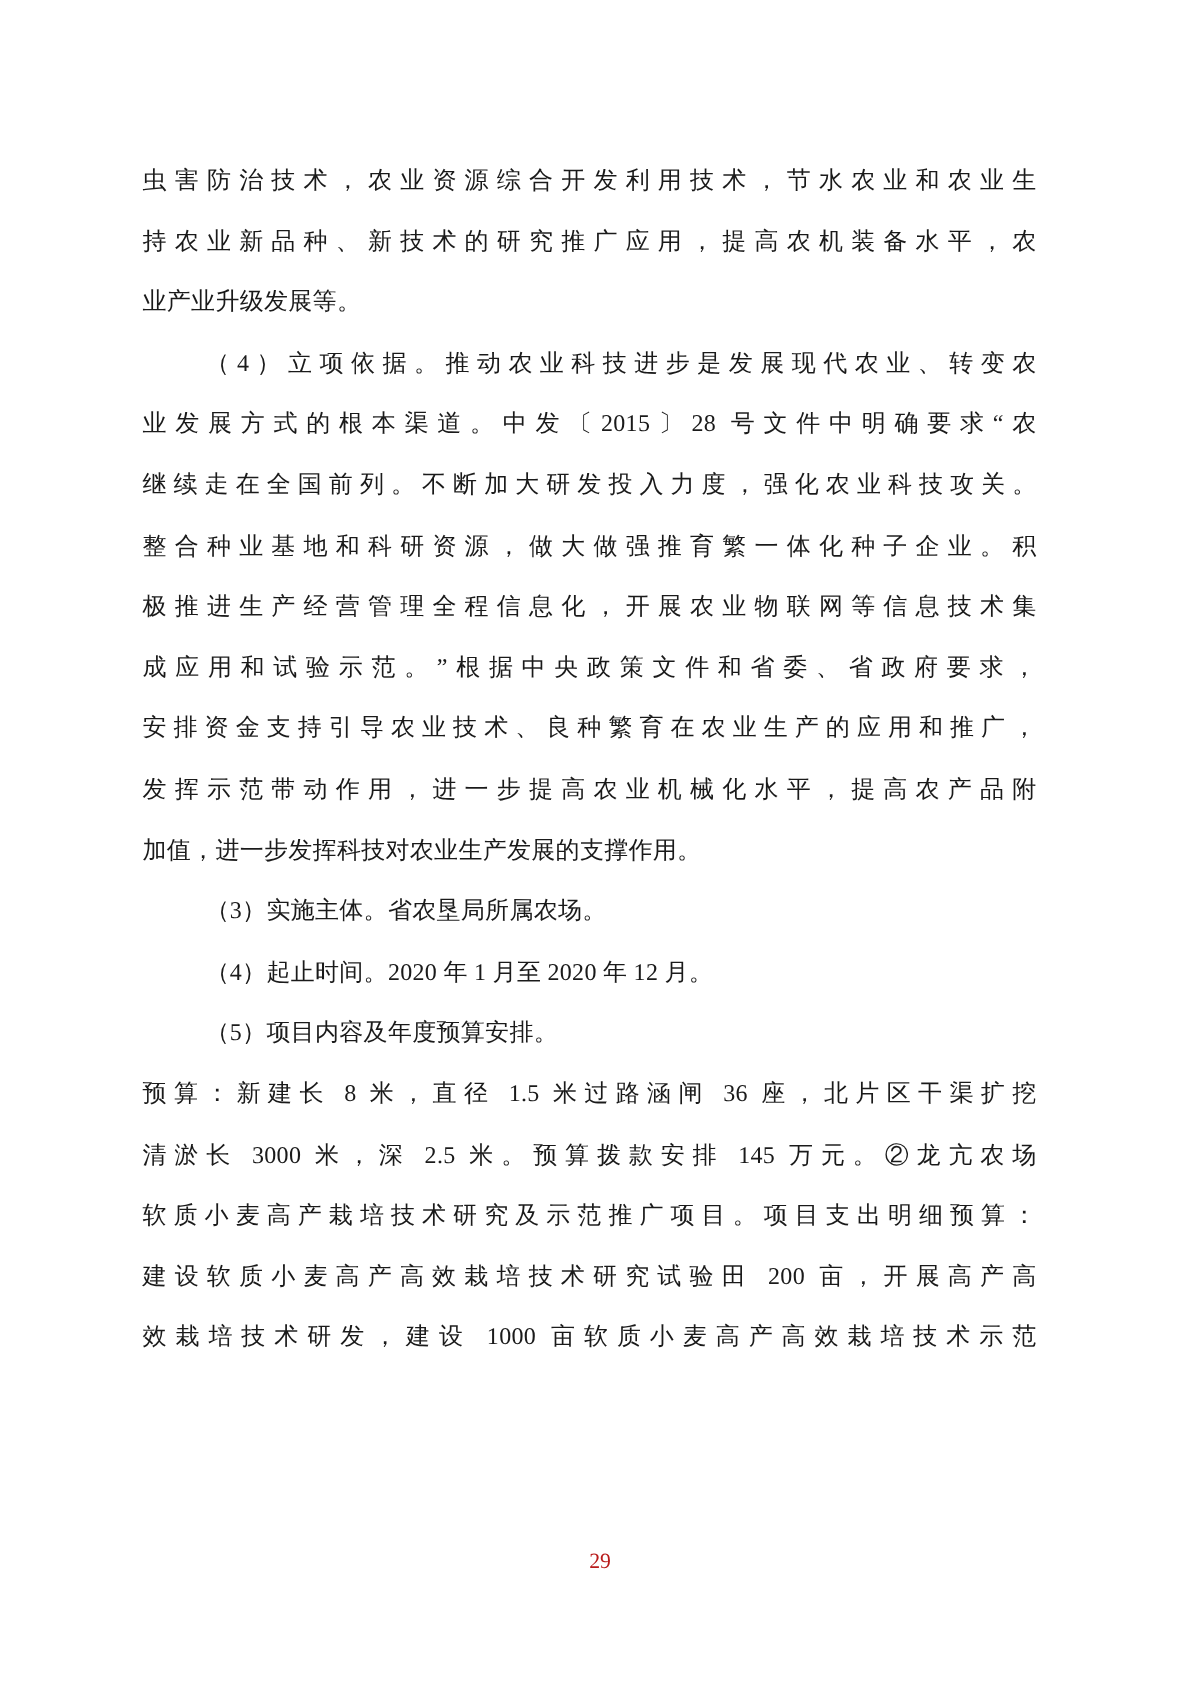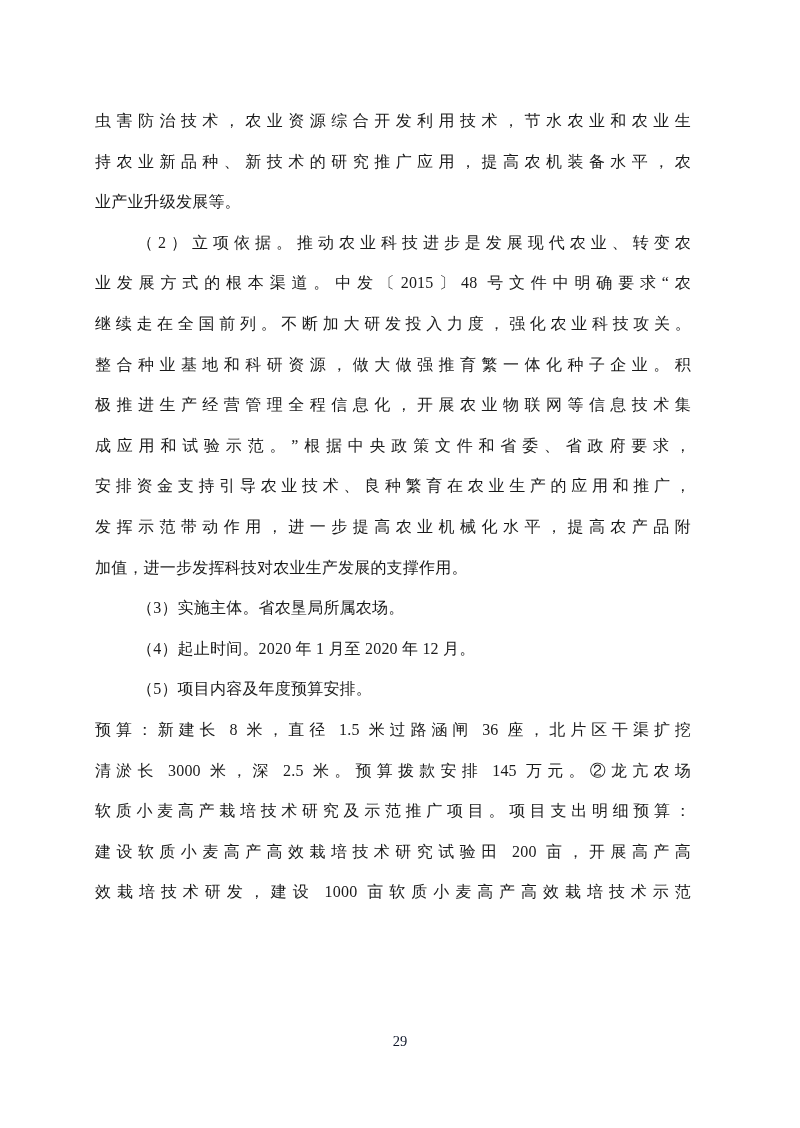--- a/index.html
+++ b/index.html
@@ -51,36 +51,36 @@
   .page-footer {
     position: absolute;
     left: 0;
     top: 1032px;
     width: 800px;
     text-align: center;
   }
   .page-number {
     font-size: 14.5px;
     font-family: "Liberation Serif", "DejaVu Serif", serif;
-    color: #0f172a;
+    color: #b91c1c;
   }
 </style>
 </head>
 <body>
 
 <div class="page">
   <div class="doc-body">
       <div class="paragraph">
         <div class="line justify">虫害防治技术，农业资源综合开发利用技术，节水农业和农业生</div>
         <div class="line justify">持农业新品种、新技术的研究推广应用，提高农机装备水平，农</div>
         <div class="line">业产业升级发展等。</div>
       </div>
       <div class="paragraph">
-        <div class="line justify indent">（2）立项依据。推动农业科技进步是发展现代农业、转变农</div>
-        <div class="line justify">业发展方式的根本渠道。中发〔2015〕48 号文件中明确要求“农</div>
+        <div class="line justify indent">（4）立项依据。推动农业科技进步是发展现代农业、转变农</div>
+        <div class="line justify">业发展方式的根本渠道。中发〔2015〕28 号文件中明确要求“农</div>
         <div class="line justify">继续走在全国前列。不断加大研发投入力度，强化农业科技攻关。</div>
         <div class="line justify">整合种业基地和科研资源，做大做强推育繁一体化种子企业。积</div>
         <div class="line justify">极推进生产经营管理全程信息化，开展农业物联网等信息技术集</div>
         <div class="line justify">成应用和试验示范。”根据中央政策文件和省委、省政府要求，</div>
         <div class="line justify">安排资金支持引导农业技术、良种繁育在农业生产的应用和推广，</div>
         <div class="line justify">发挥示范带动作用，进一步提高农业机械化水平，提高农产品附</div>
         <div class="line">加值，进一步发挥科技对农业生产发展的支撑作用。</div>
       </div>
       <div class="paragraph">
         <div class="line indent">（3）实施主体。省农垦局所属农场。</div>

